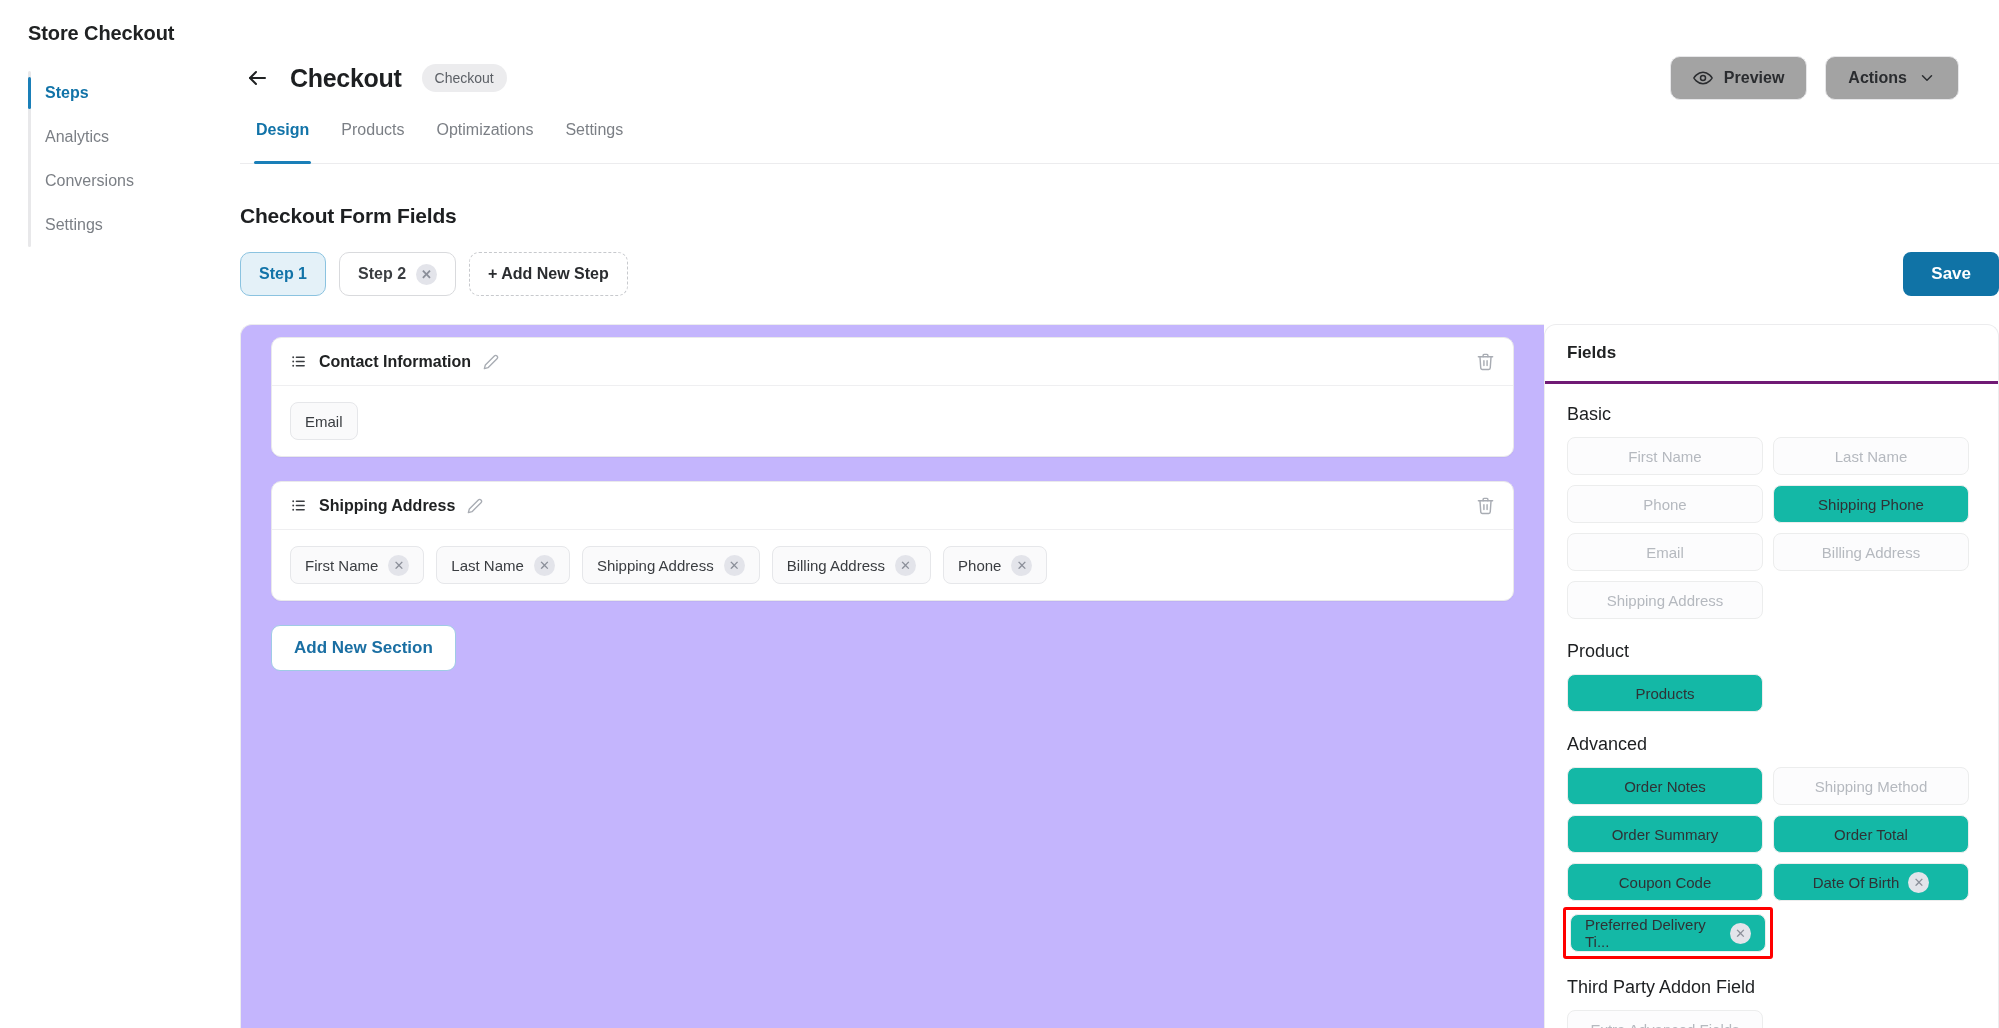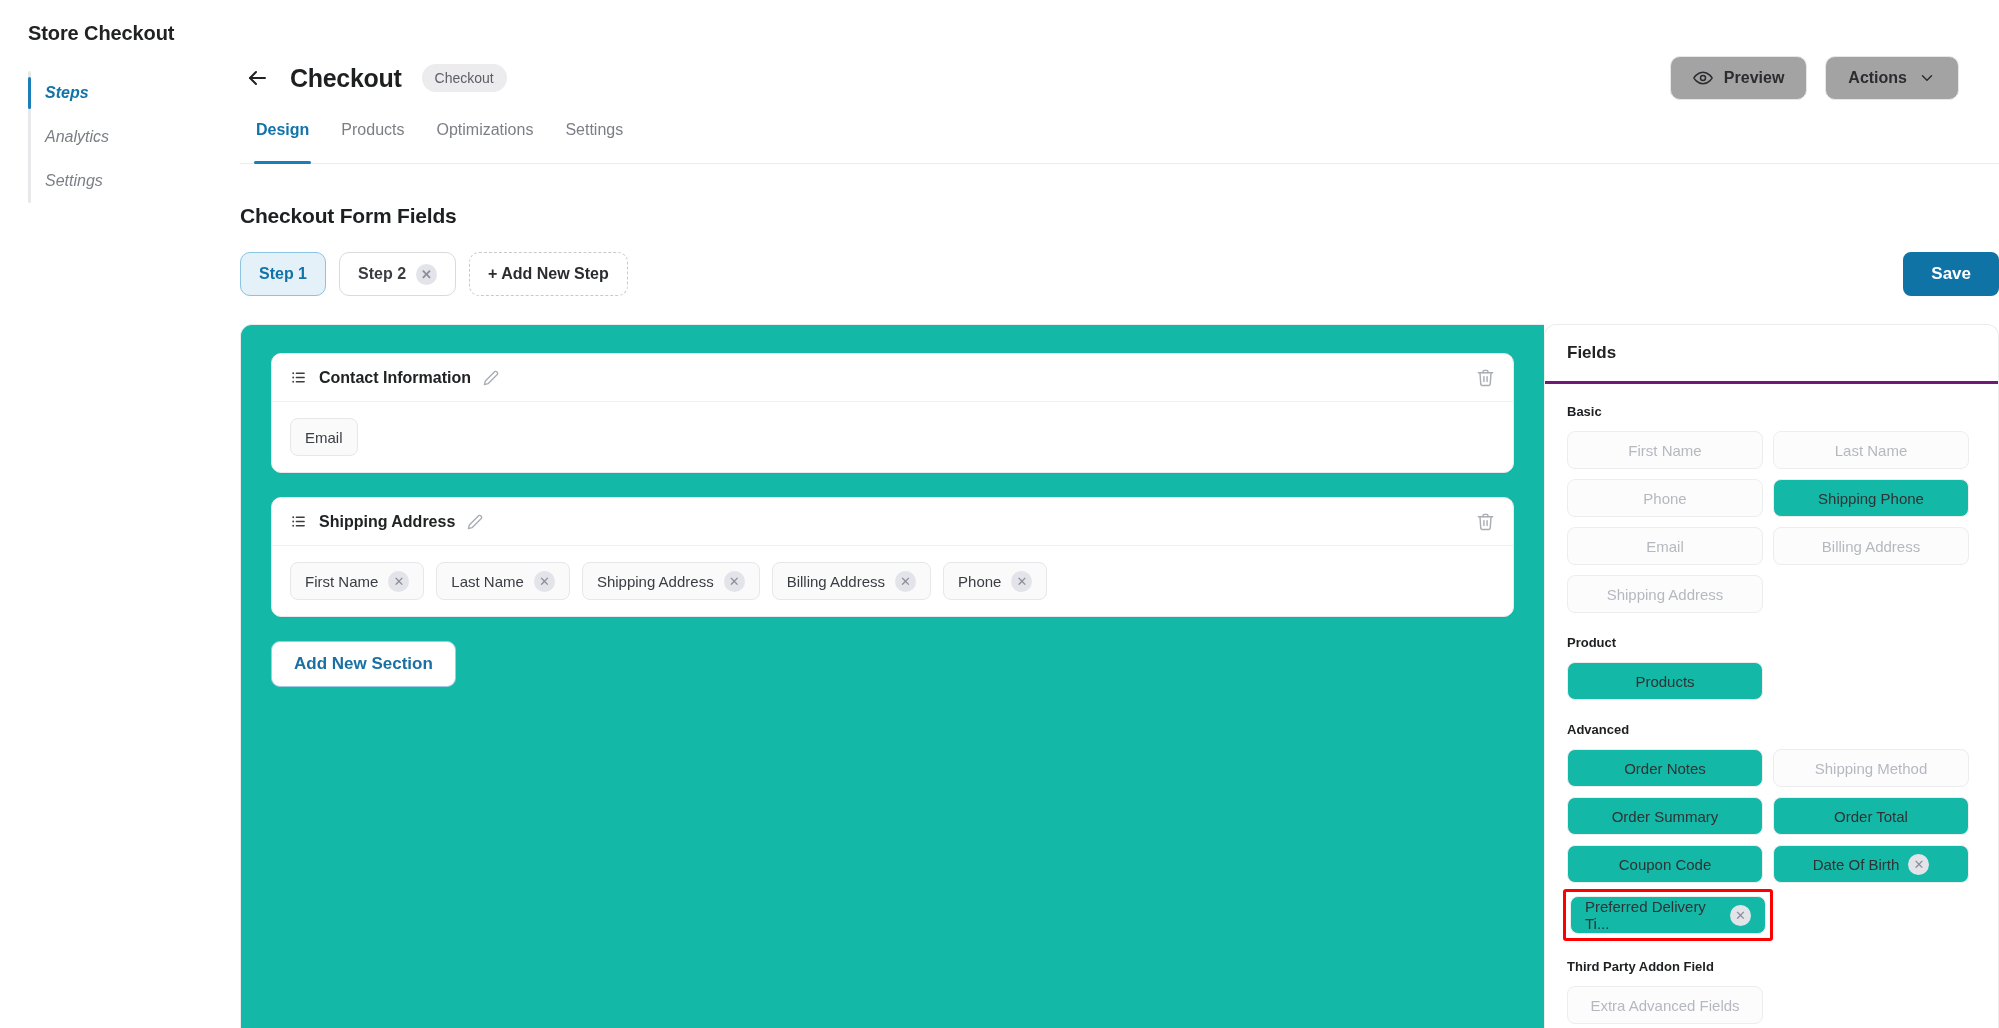--- a/index.html
+++ b/index.html
@@ -17,21 +17,21 @@
     width: 240px; flex: 0 0 240px;
     background: #ffffff;
     padding: 22px 0 0 0;
     position: relative;
   }
   .sidebar-title {
     font-size: 20px; font-weight: 700; color: #202223;
     padding: 0 0 0 28px; letter-spacing: -0.1px;
     margin-bottom: 26px;
   }
-  .sidebar-nav { position: relative; padding-left: 28px; font-style: italic; }
+  .sidebar-nav { position: relative; padding-left: 28px; }
   .sidebar-rail {
     position: absolute; left: 28px; top: 0; bottom: 0;
     width: 3px; background: #e8e8ea; border-radius: 2px;
   }
   .nav-item {
     position: relative;
     font-size: 16px; line-height: 1;
     padding: 0 0 0 17px;
     height: 44px; display: flex; align-items: center;
     color: #7b7f85; cursor: pointer;
@@ -128,22 +128,22 @@
   }
 
   
   .body-split { display: flex; flex: 1 1 auto; min-height: 0; margin-top: 28px; }
 
   .canvas {
     flex: 1 1 auto; min-width: 0;
     border: 1px solid #ececee;
     border-bottom: none; border-right: none;
     border-radius: 12px 0 0 0;
-    padding: 28px 30px;
-    background: #14b8a6;
+    padding: 12px 30px;
+    background: #c4b5fd;
   }
 
   .sec-card {
     border: 1px solid #e9e9eb; border-radius: 10px;
     background: #fff; margin-bottom: 24px;
     box-shadow: 0 1px 1px rgba(16,24,40,.03);
   }
   .sec-head {
     display: flex; align-items: center; gap: 12px;
     padding: 14px 18px; border-bottom: 1px solid #efeff1;
@@ -173,21 +173,21 @@
     background: #fff;
     display: flex; flex-direction: column;
     overflow: hidden;
   }
   .fp-head {
     padding: 18px 22px; border-bottom: 3px solid #701a75;
     font-size: 17px; font-weight: 600; color: #202223;
   }
   .fp-body { padding: 20px 22px 0 22px; overflow: hidden; }
   .fp-group-title {
-    font-size: 13px; font-weight: 700; color: #1d1f21;
+    font-size: 18px; font-weight: 400; color: #1d1f21;
     margin: 0 0 12px 0;
   }
   .fp-group { margin-bottom: 22px; }
   .fp-grid { display: flex; flex-wrap: wrap; gap: 10px 10px; }
   .fp-item {
     width: 196px; height: 38px;
     border: 1px solid #eceded; background: #14b8a6;
     border-radius: 8px;
     display: flex; align-items: center; justify-content: center; gap: 9px;
     font-size: 15px; color: #2f3235; cursor: pointer;
@@ -208,20 +208,24 @@
     <nav class="sidebar-nav">
       <div class="sidebar-rail"></div>
 
       <div class="nav-item active">
         <span class="nav-bar"></span>
         <span>Steps</span>
       </div>
       <div class="nav-item">
         <span class="nav-bar"></span>
         <span>Analytics</span>
+      </div>
+      <div class="nav-item">
+        <span class="nav-bar"></span>
+        <span>Conversions</span>
       </div>
       <div class="nav-item">
         <span class="nav-bar"></span>
         <span>Settings</span>
       </div>
     </nav>
   </aside>
 
   <div class="main">
 

